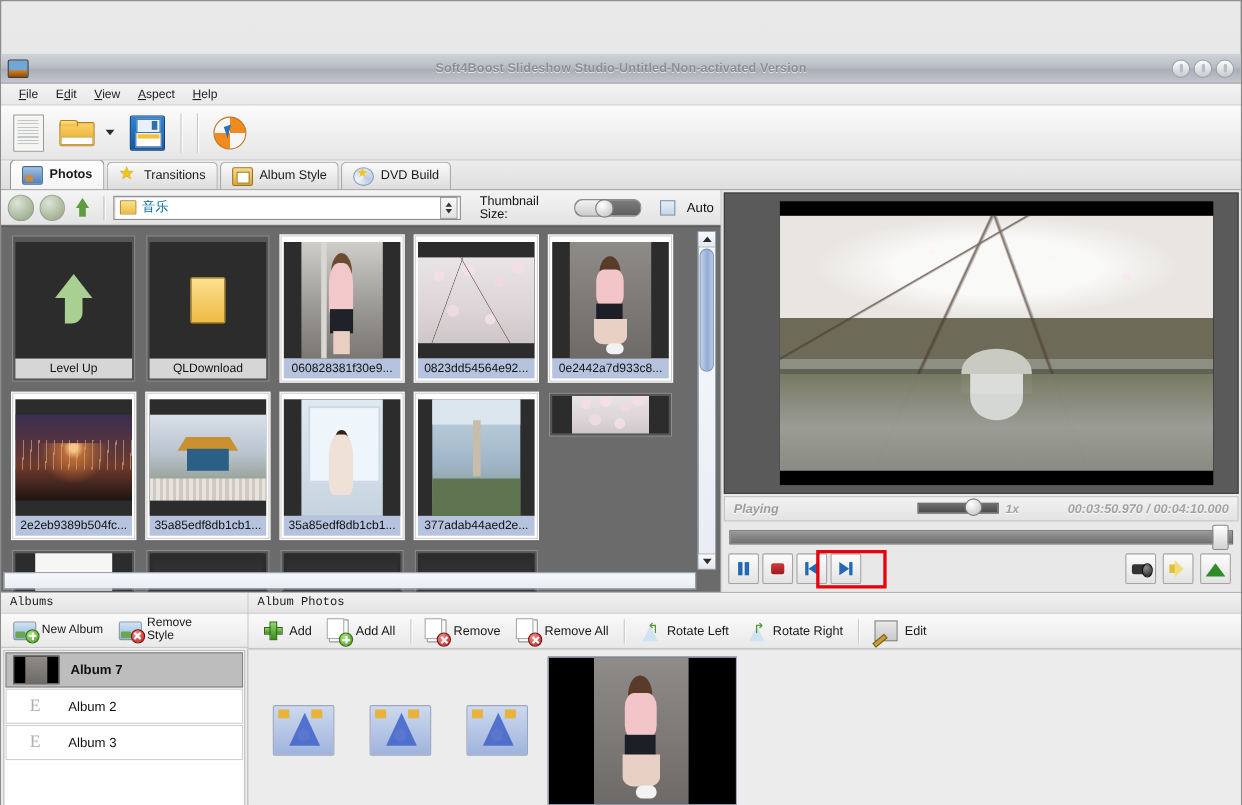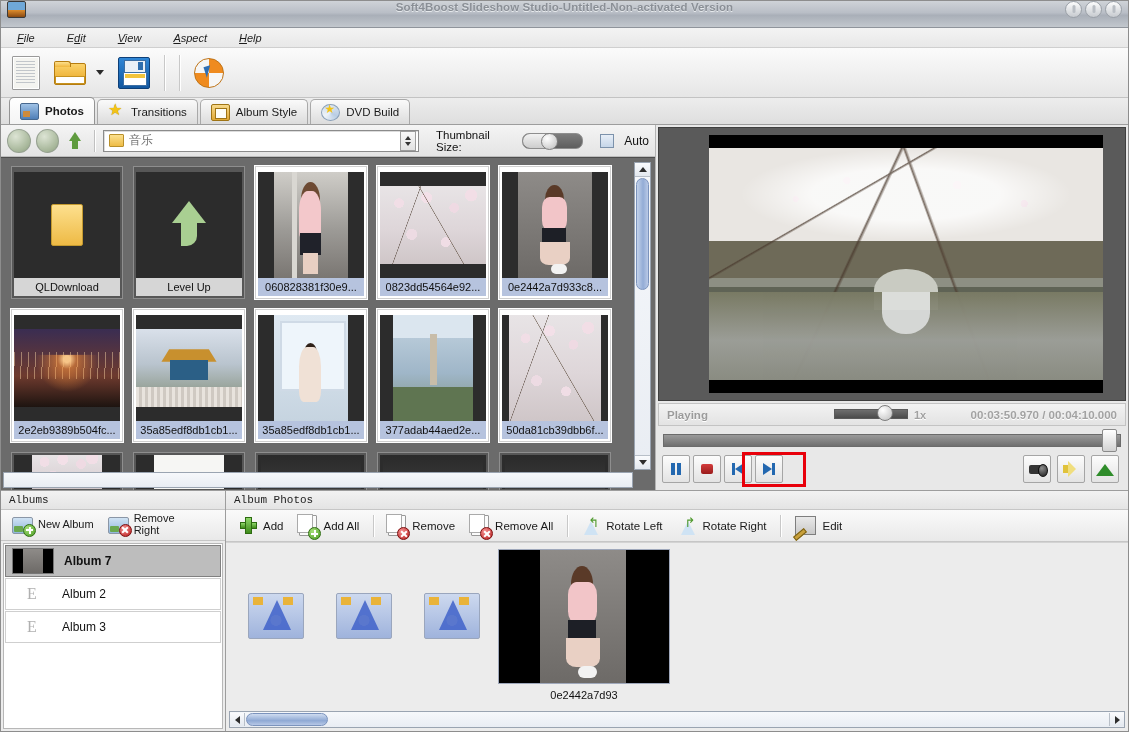--- a/index.html
+++ b/index.html
@@ -6,34 +6,34 @@
   body{
     width:1129px;height:732px;overflow:hidden;
     font-family:"Liberation Sans",sans-serif;font-size:11px;
     background:#6b6b6b;
     -webkit-font-smoothing:none;
   }
   #app{position:relative;width:1129px;height:732px;background:linear-gradient(#e9e9e9,#dcdcdc);box-sizing:border-box;border:1px solid #8d8d8d;}
 
   
   .titlebar{height:26px;background:linear-gradient(#cfd3d8 0%,#b9bec6 45%,#a9afb8 55%,#c2c7cd 100%);
-    border-bottom:1px solid #8f949b;display:flex;position:relative;}
+    border-bottom:1px solid #8f949b;display:flex;align-items:center;position:relative;margin-top:48px;}
   .app-icon{width:17px;height:15px;margin-left:6px;border-radius:2px;
     background:linear-gradient(#6fa8d8 0%,#6fa8d8 55%,#d9892b 56%,#8a4a12 100%);border:1px solid #3a3a3a;}
   .title-text{position:absolute;left:0;right:0;text-align:center;font-size:11.5px;color:#8a8f96;
     text-shadow:0 1px 0 #e6e9ec;font-weight:bold;letter-spacing:.1px;}
   .wbtns{margin-left:auto;margin-right:6px;display:flex;gap:3px;z-index:2;}
   .wbtn{width:15px;height:15px;border-radius:50%;background:linear-gradient(#fdfdfd,#c6cacf);
     border:1px solid #9aa0a7;position:relative;}
   .wbtn i{position:absolute;left:50%;top:3px;transform:translateX(-50%);width:3px;height:8px;
     background:#b9bec4;border-radius:2px;}
 
   
   .menubar{height:19px;background:linear-gradient(#f3f3f3,#e8e8e8);border-bottom:1px solid #cfcfcf;
-    display:flex;align-items:center;padding-left:8px;gap:16px;font-style:italic;}
+    display:flex;align-items:center;padding-left:8px;gap:0;}
   .menuitem{padding:2px 8px;font-size:11px;color:#1d1d1d;cursor:default;}
   .menuitem u{text-decoration:underline;}
 
   
   .toolbar{height:49px;background:linear-gradient(#fbfbfb,#e6e6e6);border-bottom:1px solid #c3c3c3;
     display:flex;align-items:center;padding:0 4px;}
   .tb-group{display:flex;align-items:center;height:44px;}
   .tb-sep{width:1px;height:36px;background:#c8c8c8;margin:0 7px;box-shadow:1px 0 0 #fff;}
   .tb-btn{display:flex;align-items:center;gap:6px;padding:3px 6px;border:1px solid transparent;border-radius:3px;cursor:default;}
   .tb-label{font-size:11.5px;color:#1a1a1a;}
@@ -110,21 +110,21 @@
   .nav-ic.dim{filter:grayscale(.55) opacity(.75);}
   .nav-ic.up{border:none;background:transparent;}
   .nav-ic.up:before{content:"";position:absolute;left:5px;top:2px;width:0;height:0;
     border-left:6px solid transparent;border-right:6px solid transparent;border-bottom:9px solid #5f9b3f;}
   .nav-ic.up:after{content:"";position:absolute;left:8px;top:10px;width:6px;height:9px;background:#5f9b3f;}
   .path-sep{width:1px;height:22px;background:#c0c0c0;box-shadow:1px 0 0 #fff;margin:0 3px;}
   .combo{flex:0 0 auto;width:310px;height:20px;background:#fff;border:1px solid #8b8b8b;
     display:flex;align-items:center;padding:0 2px;box-shadow:inset 1px 1px 0 #dcdcdc;}
   .combo .fldr{width:13px;height:11px;background:linear-gradient(#fbe08f,#eebc46);border:1px solid #b9902a;
     border-radius:1px;margin:0 5px 0 3px;}
-  .combo .ptxt{font-size:12px;color:#737373;flex:1;}
+  .combo .ptxt{font-size:12px;color:#0369a1;flex:1;}
   .combo .spin{width:14px;height:18px;background:linear-gradient(#f8f8f8,#e2e2e2);border:1px solid #9d9d9d;
     display:flex;flex-direction:column;align-items:center;justify-content:center;gap:2px;}
   .combo .spin b{display:block;width:0;height:0;border-left:3px solid transparent;border-right:3px solid transparent;}
   .combo .spin b.u{border-bottom:4px solid #333;}
   .combo .spin b.d{border-top:4px solid #333;}
   .thumb-size-lbl{font-size:11.5px;color:#111;margin-left:12px;}
   .slider{width:60px;height:14px;border-radius:7px;border:1px solid #8e8e8e;position:relative;
     background:linear-gradient(#7d7d7d,#5e5e5e);}
   .slider .fill{position:absolute;left:0;top:0;bottom:0;width:22px;border-radius:7px 0 0 7px;
     background:linear-gradient(#f2f2f2,#cdcdcd);}
@@ -162,21 +162,21 @@
     background:linear-gradient(90deg,#c3d2ea,#93acd6 55%,#b9c9e6);border:1px solid #7b93bd;}
   .hscroll-b{position:absolute;left:2px;right:22px;bottom:2px;height:14px;background:linear-gradient(#f6f8fb,#e9edf3);
     border:1px solid #9aa4b1;}
 
   
   .right-pane{flex:1;display:flex;flex-direction:column;background:#e8e8e8;}
   .preview{flex:1;background:#5a5a5a;position:relative;overflow:hidden;border:1px solid #3f3f3f;margin:2px;}
   .pv-inner{position:absolute;left:50px;top:7px;right:22px;bottom:7px;background:#000;overflow:hidden;}
   .pv-img{position:absolute;left:0;right:0;top:13px;bottom:13px;overflow:hidden;}
   .status-row{height:21px;background:linear-gradient(#f2f2f2,#e3e3e3);border:1px solid #c3c3c3;margin:0 2px;
-    display:flex;align-items:center;position:relative;}
+    display:flex;align-items:center;position:relative;font-style:italic;}
   .playing{font-size:11.5px;font-weight:bold;color:#9b9b9b;text-shadow:0 1px 0 #fff;margin-left:8px;}
   .spd-slider{position:absolute;left:175px;top:5px;width:72px;height:8px;background:linear-gradient(#6e6e6e,#4b4b4b);
     border:1px solid #5a5a5a;}
   .spd-knob{position:absolute;left:218px;top:1px;width:14px;height:14px;border-radius:50%;
     background:radial-gradient(circle at 35% 30%,#fff,#bdbdbd);border:1px solid #7d7d7d;}
   .spd-lbl{position:absolute;left:255px;font-size:11px;font-weight:bold;color:#a2a2a2;text-shadow:0 1px 0 #fff;}
   .time-lbl{position:absolute;right:8px;font-size:11.5px;font-weight:bold;color:#a2a2a2;text-shadow:0 1px 0 #fff;}
   .seek-row{height:22px;margin:3px 2px 0;position:relative;}
   .seek-track{position:absolute;left:5px;right:5px;top:5px;height:11px;background:linear-gradient(#9a9a9a,#6f6f6f);
     border:1px solid #6b6b6b;}
@@ -459,30 +459,30 @@
         </span>
         <span class="chk-auto"></span>
         <span class="auto-lbl">Auto</span>
       </div>
 
       <div class="browser">
         <div class="grid">
 
           <div class="cell">
             <div class="thumb">
+                <div class="updir"></div>
+              </div>
+            <div class="cap">Level Up</div>
+          </div>
+
+          <div class="cell">
+            <div class="thumb">
                 <div class="bigfolder"></div>
               </div>
             <div class="cap">QLDownload</div>
-          </div>
-
-          <div class="cell">
-            <div class="thumb">
-                <div class="updir"></div>
-              </div>
-            <div class="cap">Level Up</div>
           </div>
 
           <div class="cell sel">
             <div class="thumb">
                 <div class="art art-girl-pink" style="position:relative;width:74px;height:106px">
                   <div class="pipe"></div>
                   <div class="hair"></div>
                   <div class="body"></div>
                   <div class="skirt"></div>
                   <div class="legs"></div>
@@ -549,28 +549,20 @@
             <div class="thumb">
                 <div class="art art-pagoda" style="position:relative;width:80px;height:106px">
                   <div class="sky"></div>
                   <div class="base"></div>
                   <div class="p"></div>
                 </div>
               </div>
             <div class="cap">377adab44aed2e...</div>
           </div>
 
-          <div class="cell sel">
-            <div class="thumb">
-                <div class="art art-blossom" style="position:relative;width:92px;height:106px">
-                  <div class="br"></div>
-                </div>
-              </div>
-            <div class="cap">50da81cb39dbb6f...</div>
-          </div>
 
           <div class="cell" style="height:40px">
             <div class="thumb" style="height:36px">
                 <div class="art art-blossom" style="position:relative;width:70px;height:36px"></div>
               </div>
           </div>
           <div class="cell" style="height:40px">
             <div class="thumb" style="height:36px">
                 <div class="art" style="position:relative;width:70px;height:36px;background:#f6f6f4"></div>
               </div>
@@ -657,21 +649,21 @@
               <span class="badge-plus"></span>
             </span>
           <span>New Album</span>
         </div>
         <div class="alb-btn">
           <span class="mini-img">
               <span class="badge-x"></span>
             </span>
           <span style="display:flex;flex-direction:column;text-align:left">
             <span>Remove</span>
-            <span>Right</span>
+            <span>Style</span>
           </span>
         </div>
       </div>
       <div class="alb-list">
         <div class="alb-item sel">
           <span class="alb-thumb">
             <span class="art art-girl-sit" style="position:absolute;left:10px;top:0;width:20px;height:24px"></span>
           </span>
           <span class="alb-name">Album 7</span>
         </div>

